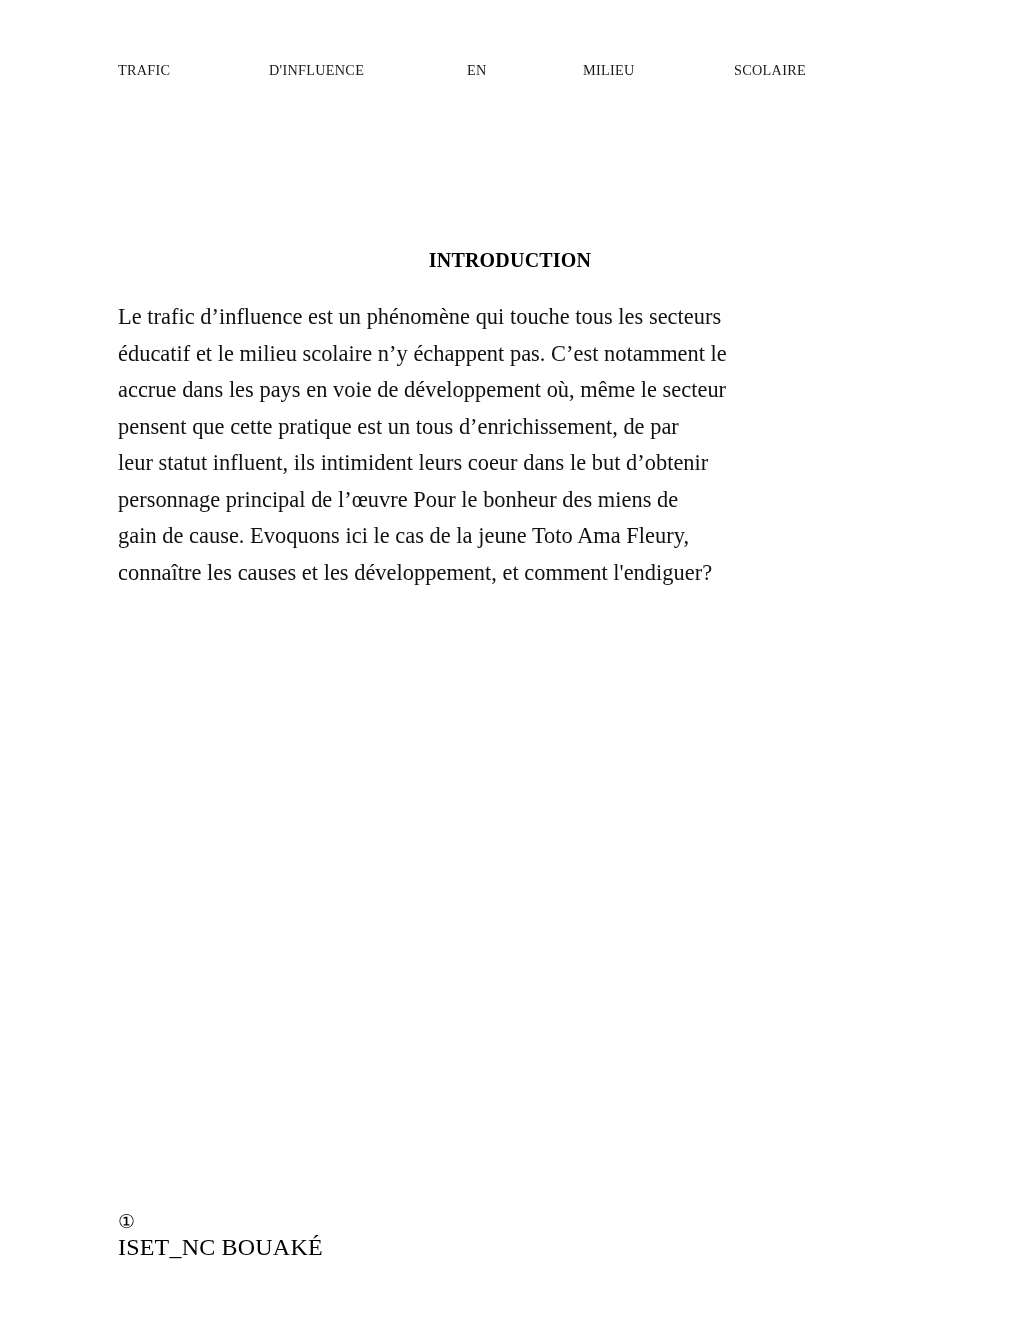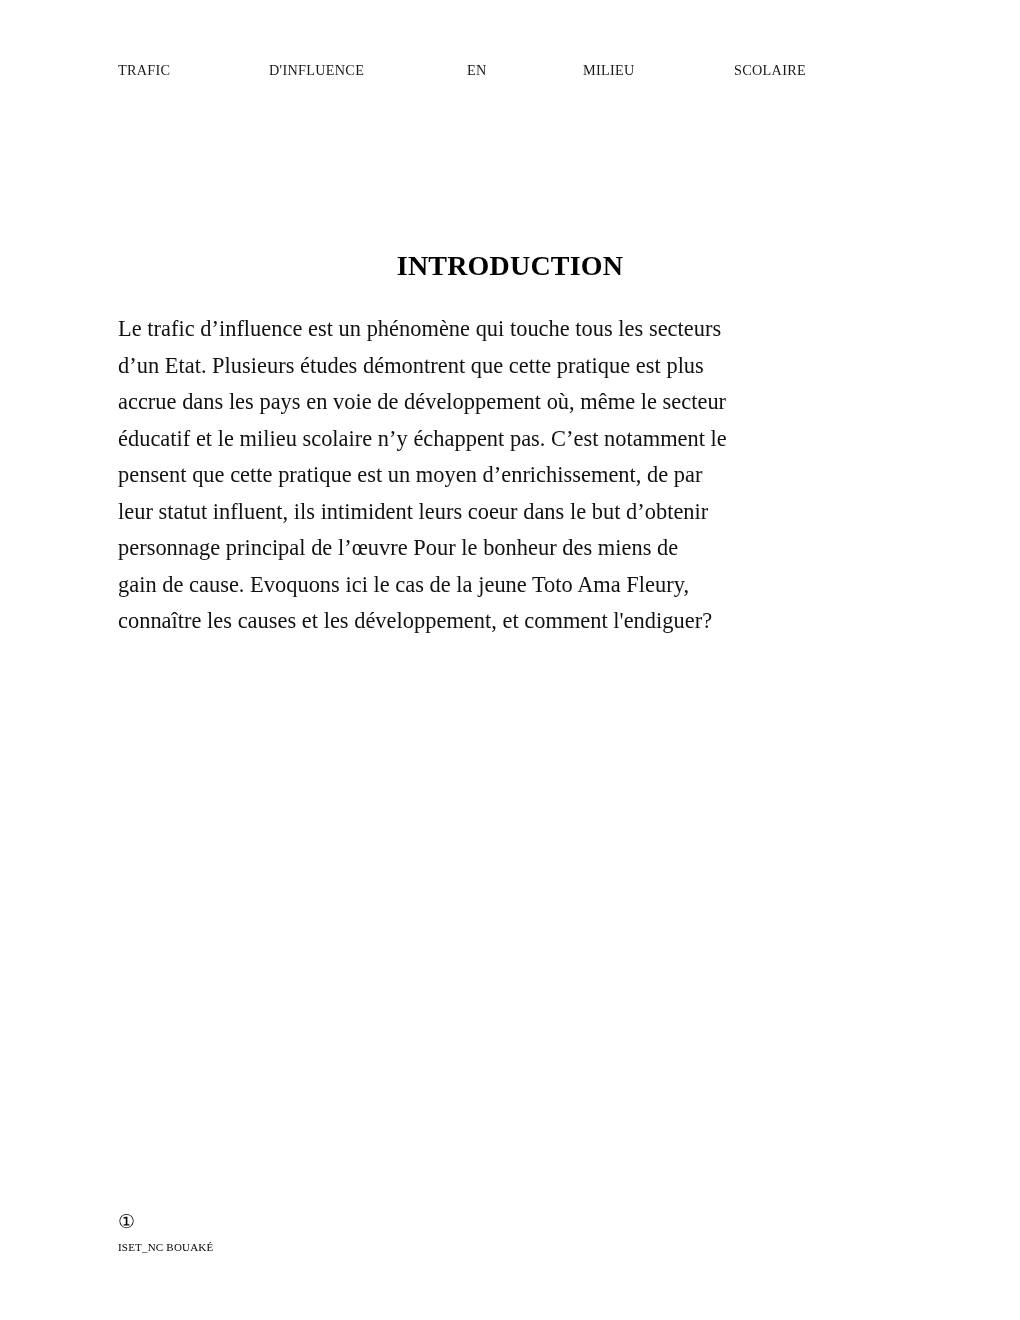--- a/index.html
+++ b/index.html
@@ -48,34 +48,33 @@
     transform-origin: left center;
   }
 
   
   .doc-title {
     position: absolute;
     left: 0;
     top: 226px;
     width: 1020px;
     text-align: center;
-    font-size: 28px;
+    font-size: 20px;
     line-height: 42px;
     font-weight: bold;
     letter-spacing: 0.2px;
     color: #000000;
   }
 
   
   .body-block {
     position: absolute;
     left: 118px;
     top: 299px;
     width: 790px;
-    margin-top: 12px;
   }
   .body-line {
     font-size: 22.4px;
     line-height: 36.5px;
     color: #111111;
     white-space: nowrap;
     letter-spacing: 0.02px;
   }
 
   
@@ -85,21 +84,21 @@
     top: 1210px;
     width: 400px;
   }
   .footer-pagenum {
     font-size: 19px;
     line-height: 24px;
     color: #000000;
     letter-spacing: 0;
   }
   .footer-org {
-    font-size: 11px;
+    font-size: 24px;
     line-height: 24px;
     color: #000000;
     letter-spacing: 0.2px;
     margin-top: 1px;
   }
 </style>
 </head>
 <body>
 
 <div class="page">
@@ -109,24 +108,23 @@
     <span class="hw">D'INFLUENCE</span>
     <span class="hw">EN</span>
     <span class="hw">MILIEU</span>
     <span class="hw">SCOLAIRE</span>
   </div>
 
   <h1 class="doc-title">INTRODUCTION</h1>
 
   <div class="body-block">
     <div class="body-line">Le trafic d’influence est un phénomène qui touche tous les secteurs</div>
-    <div class="body-line">d’un Etat. Plusieurs études démontrent que cette pratique est plus</div>
+    <div class="body-line">éducatif et le milieu scolaire n’y échappent pas. C’est notamment le</div>
     <div class="body-line">accrue dans les pays en voie de développement où, même le secteur</div>
-    <div class="body-line">éducatif et le milieu scolaire n’y échappent pas. C’est notamment le</div>
-    <div class="body-line">pensent que cette pratique est un moyen d’enrichissement, de par</div>
+    <div class="body-line">pensent que cette pratique est un tous d’enrichissement, de par</div>
     <div class="body-line">leur statut influent, ils intimident leurs coeur dans le but d’obtenir</div>
     <div class="body-line">personnage principal de l’œuvre Pour le bonheur des miens de</div>
     <div class="body-line">gain de cause. Evoquons ici le cas de la jeune Toto Ama Fleury,</div>
     <div class="body-line">connaître les causes et les développement, et comment l'endiguer?</div>
   </div>
 
   <div class="doc-footer">
     <div class="footer-pagenum">①</div>
     <div class="footer-org">ISET_NC BOUAKÉ</div>
   </div>

